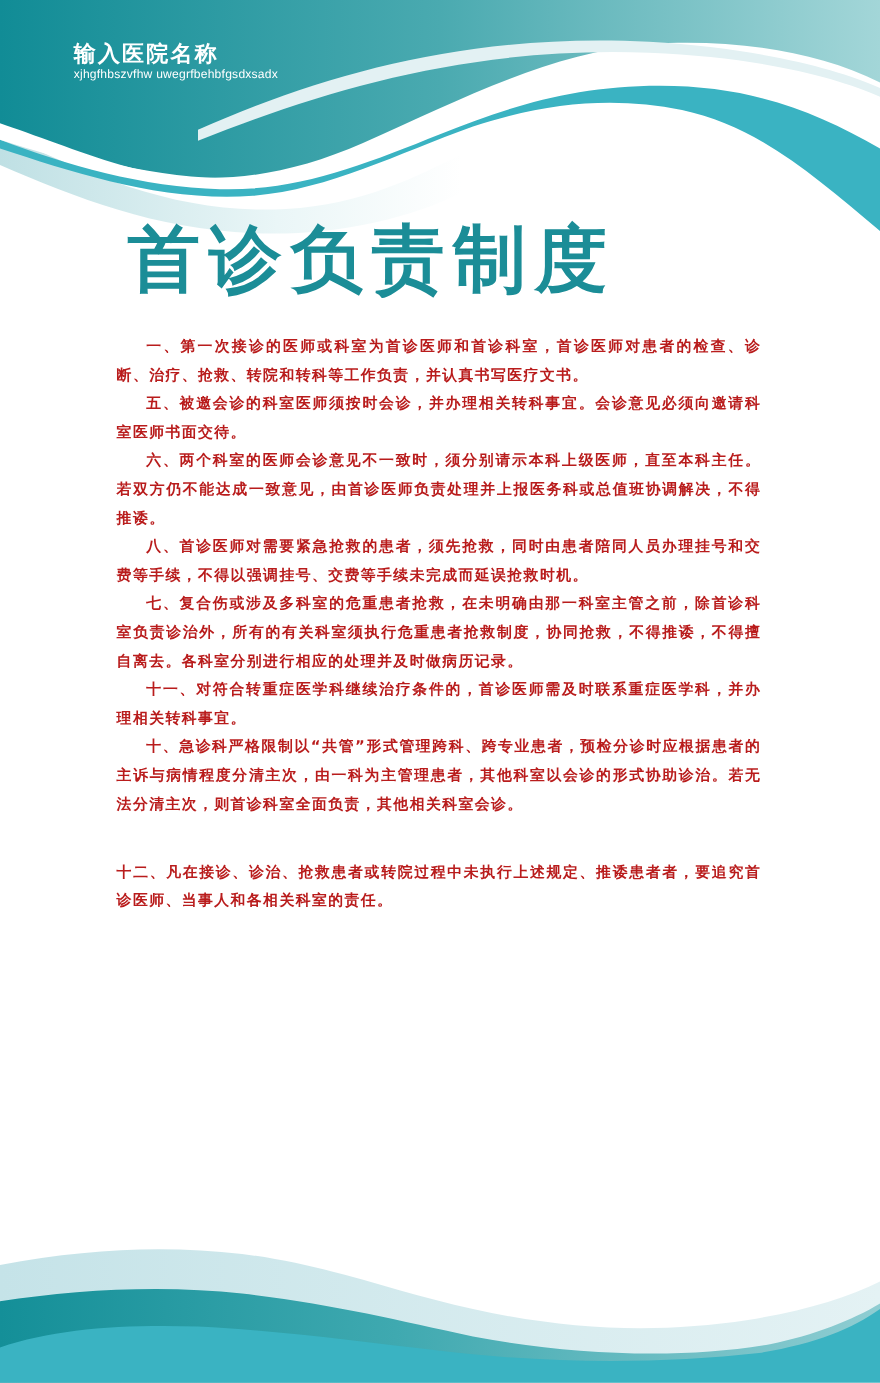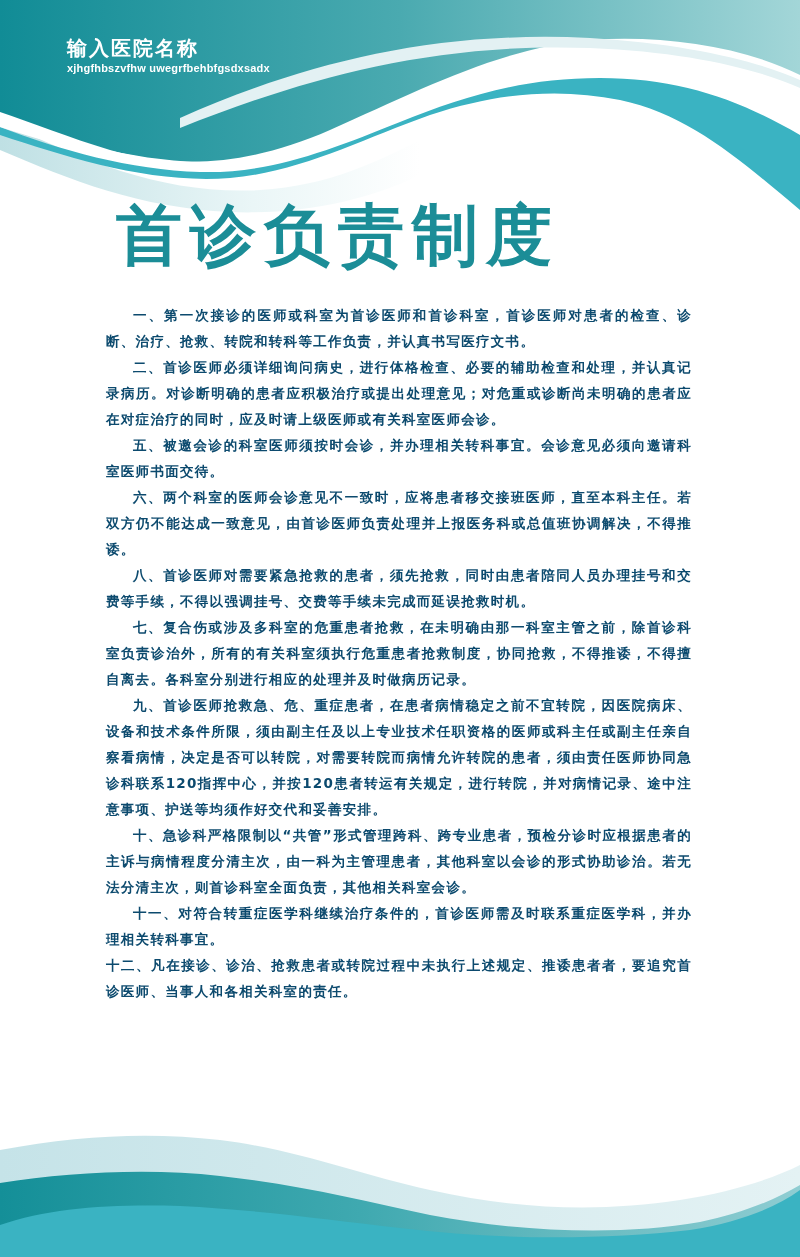--- a/index.html
+++ b/index.html
@@ -1,27 +1,27 @@
 <!DOCTYPE html>
 <html><head>
 <meta charset="utf-8">
 <style>
   html, body { margin:0; padding:0; }
   body { width:800px; height:1257px; position:relative; overflow:hidden; background:#ffffff;
          font-family:"DejaVu Sans", "Liberation Sans", sans-serif; }
   .bg-svg { position:absolute; left:0; top:0; width:800px; height:1257px; z-index:0; }
   .header-brand { position:absolute; left:37px; top:36px; z-index:2; color:#ffffff;margin-left:30px; }
   .hospital-name { font-size:20px; font-weight:bold; letter-spacing:2px; line-height:24px; }
-  .hospital-sub { font-family:"Liberation Sans", sans-serif; font-size:11px; font-weight:bold; margin-top:2px; letter-spacing:0.2px; }
+  .hospital-sub { font-family:"Liberation Sans", sans-serif; font-size:11px; font-weight:normal; margin-top:2px; letter-spacing:0.2px; }
   .title { position:absolute; left:0; width:676px; top:196px; text-align:center; z-index:2;
            color:#1b8d97; font-size:66px; font-weight:bold; letter-spacing:8px; line-height:80px; }
-  .content { position:absolute; left:106px; width:586px; top:302px; z-index:2; color:#0c4a6e;
+  .content { position:absolute; left:106px; width:586px; top:302px; z-index:2; color:#b91c1c;
              font-size:13.5px; font-weight:bold; line-height:26px; letter-spacing:1.3px; }
   .para { margin:0; text-indent:2em; text-align:justify; }
-  .para.no-indent { text-indent:0; }
+  .para.no-indent { text-indent:0;margin-top:36px; }
 </style>
 </head>
 <body>
 
 <svg class="bg-svg" viewBox="0 0 800 1257" xmlns="http://www.w3.org/2000/svg">
   <defs>
     <linearGradient id="hdrGrad" x1="0" y1="0" x2="1" y2="0">
       <stop offset="0" stop-color="#118c96"></stop>
       <stop offset="0.5" stop-color="#4aaab0"></stop>
       <stop offset="1" stop-color="#a3d6d8"></stop>
@@ -63,22 +63,20 @@
 
 <div class="header-brand">
   <div class="hospital-name">输入医院名称</div>
   <div class="hospital-sub">xjhgfhbszvfhw uwegrfbehbfgsdxsadx</div>
 </div>
 
 <h1 class="title" style="margin:0;">首诊负责制度</h1>
 
 <div class="content">
   <p class="para">一、第一次接诊的医师或科室为首诊医师和首诊科室，首诊医师对患者的检查、诊断、治疗、抢救、转院和转科等工作负责，并认真书写医疗文书。</p>
-  <p class="para">二、首诊医师必须详细询问病史，进行体格检查、必要的辅助检查和处理，并认真记录病历。对诊断明确的患者应积极治疗或提出处理意见；对危重或诊断尚未明确的患者应在对症治疗的同时，应及时请上级医师或有关科室医师会诊。</p>
   <p class="para">五、被邀会诊的科室医师须按时会诊，并办理相关转科事宜。会诊意见必须向邀请科室医师书面交待。</p>
-  <p class="para">六、两个科室的医师会诊意见不一致时，应将患者移交接班医师，直至本科主任。若双方仍不能达成一致意见，由首诊医师负责处理并上报医务科或总值班协调解决，不得推诿。</p>
+  <p class="para">六、两个科室的医师会诊意见不一致时，须分别请示本科上级医师，直至本科主任。若双方仍不能达成一致意见，由首诊医师负责处理并上报医务科或总值班协调解决，不得推诿。</p>
   <p class="para">八、首诊医师对需要紧急抢救的患者，须先抢救，同时由患者陪同人员办理挂号和交费等手续，不得以强调挂号、交费等手续未完成而延误抢救时机。</p>
   <p class="para">七、复合伤或涉及多科室的危重患者抢救，在未明确由那一科室主管之前，除首诊科室负责诊治外，所有的有关科室须执行危重患者抢救制度，协同抢救，不得推诿，不得擅自离去。各科室分别进行相应的处理并及时做病历记录。</p>
-  <p class="para">九、首诊医师抢救急、危、重症患者，在患者病情稳定之前不宜转院，因医院病床、设备和技术条件所限，须由副主任及以上专业技术任职资格的医师或科主任或副主任亲自察看病情，决定是否可以转院，对需要转院而病情允许转院的患者，须由责任医师协同急诊科联系120指挥中心，并按120患者转运有关规定，进行转院，并对病情记录、途中注意事项、护送等均须作好交代和妥善安排。</p>
+  <p class="para">十一、对符合转重症医学科继续治疗条件的，首诊医师需及时联系重症医学科，并办理相关转科事宜。</p>
   <p class="para">十、急诊科严格限制以“共管”形式管理跨科、跨专业患者，预检分诊时应根据患者的主诉与病情程度分清主次，由一科为主管理患者，其他科室以会诊的形式协助诊治。若无法分清主次，则首诊科室全面负责，其他相关科室会诊。</p>
-  <p class="para">十一、对符合转重症医学科继续治疗条件的，首诊医师需及时联系重症医学科，并办理相关转科事宜。</p>
   <p class="para no-indent">十二、凡在接诊、诊治、抢救患者或转院过程中未执行上述规定、推诿患者者，要追究首诊医师、当事人和各相关科室的责任。</p>
 </div>
 
 </body></html>

